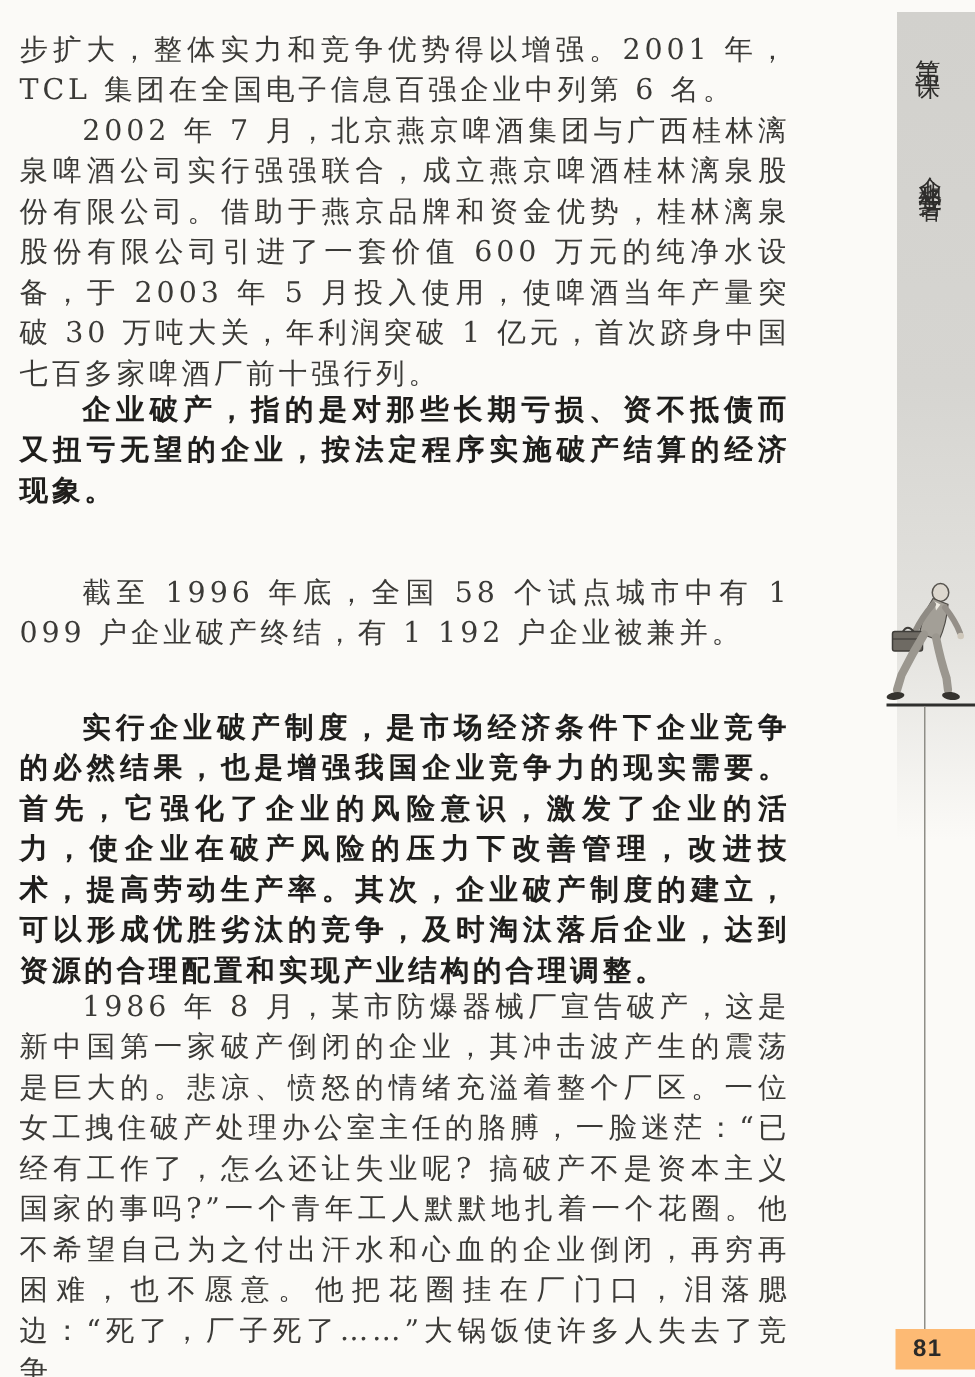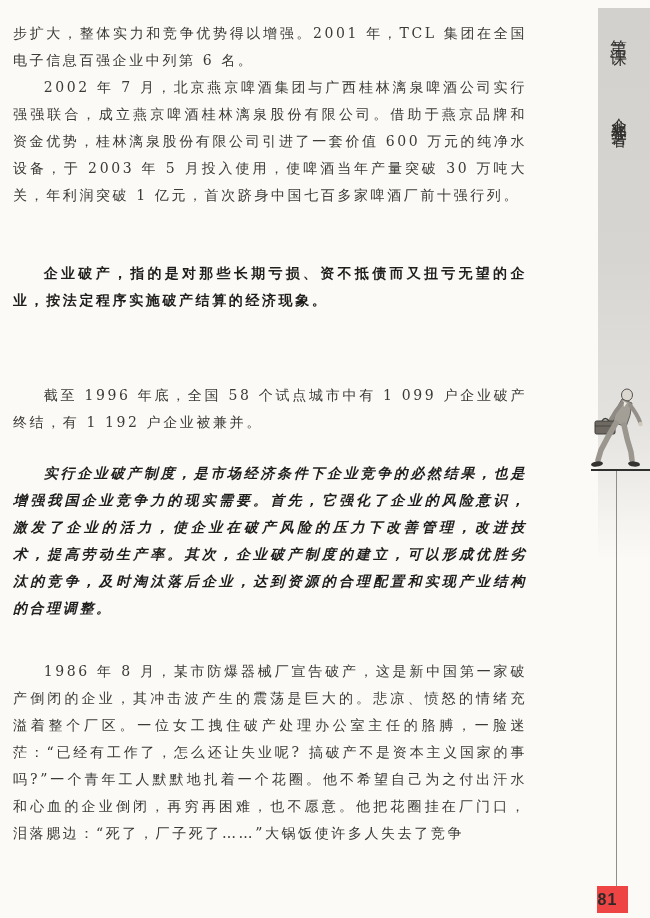--- a/index.html
+++ b/index.html
@@ -6,51 +6,51 @@
   body{
     width:650px;height:918px;position:relative;overflow:hidden;
     background:#fbfaf7;
     font-family:"Liberation Serif","DejaVu Serif",serif;
   }
   .page{position:absolute;inset:0;}
   
   .text-col{position:absolute;left:13px;top:0;width:514px;}
   .para{
     position:absolute;left:0;width:514px;margin:0;
-    font-size:14px;line-height:27px;letter-spacing:2.6px;
+    font-size:19px;line-height:27px;letter-spacing:2.6px;
     text-align:justify;text-justify:inter-ideograph;
   }
   .para.indent{text-indent:2.2em;}
   .para.kai{color:#3b3a37;font-family:"DejaVu Serif","Liberation Serif",serif;}
   .para.song{color:#1f1e1c;font-weight:600;font-family:"Liberation Serif",serif;}
   .p0{top:20px;}
   .p1{top:74px;}
   .p2{top:260px;}
   .p3{top:382px;}
-  .p4{top:460px;font-style:italic;}
+  .p4{top:472px;}
   .p5{top:658px;}
   
   .side-strip{
     position:absolute;left:598px;top:8px;width:52px;height:552px;
     background:linear-gradient(180deg,#d2d1cd 0%,#d6d5d1 45%,#e3e2de 75%,rgba(247,246,243,0) 100%);
   }
   .side-text{
     position:absolute;writing-mode:vertical-rl;text-orientation:upright;
     color:#2f2e2c;font-family:"Liberation Serif",serif;
   }
   .lesson-label{left:607px;top:26px;font-size:17px;letter-spacing:5px;}
   .course-title{left:608px;top:105px;font-size:15.5px;letter-spacing:3px;}
   
   .figure-wrap{position:absolute;left:590px;top:386px;width:56px;height:84px;}
   .h-rule{position:absolute;left:591px;top:469px;width:59px;height:2px;background:#2f2f2d;}
   .v-rule{position:absolute;left:616px;top:471px;width:1px;height:415px;background:#8f8e87;}
   
   .page-num-box{
-    position:absolute;left:597px;top:886px;width:31px;height:27px;
-    background:#ef4444;display:flex;align-items:center;justify-content:center;
+    position:absolute;left:597px;top:886px;width:53px;height:27px;
+    background:#fdba74;display:flex;align-items:center;justify-content:center;
     padding-right:10px;box-sizing:border-box;
   }
   .page-num{
     font-family:"Liberation Sans","DejaVu Sans",sans-serif;
     font-size:16px;font-weight:600;color:#2b2a28;letter-spacing:1px;
   }
 </style>
 </head>
 <body>
 

